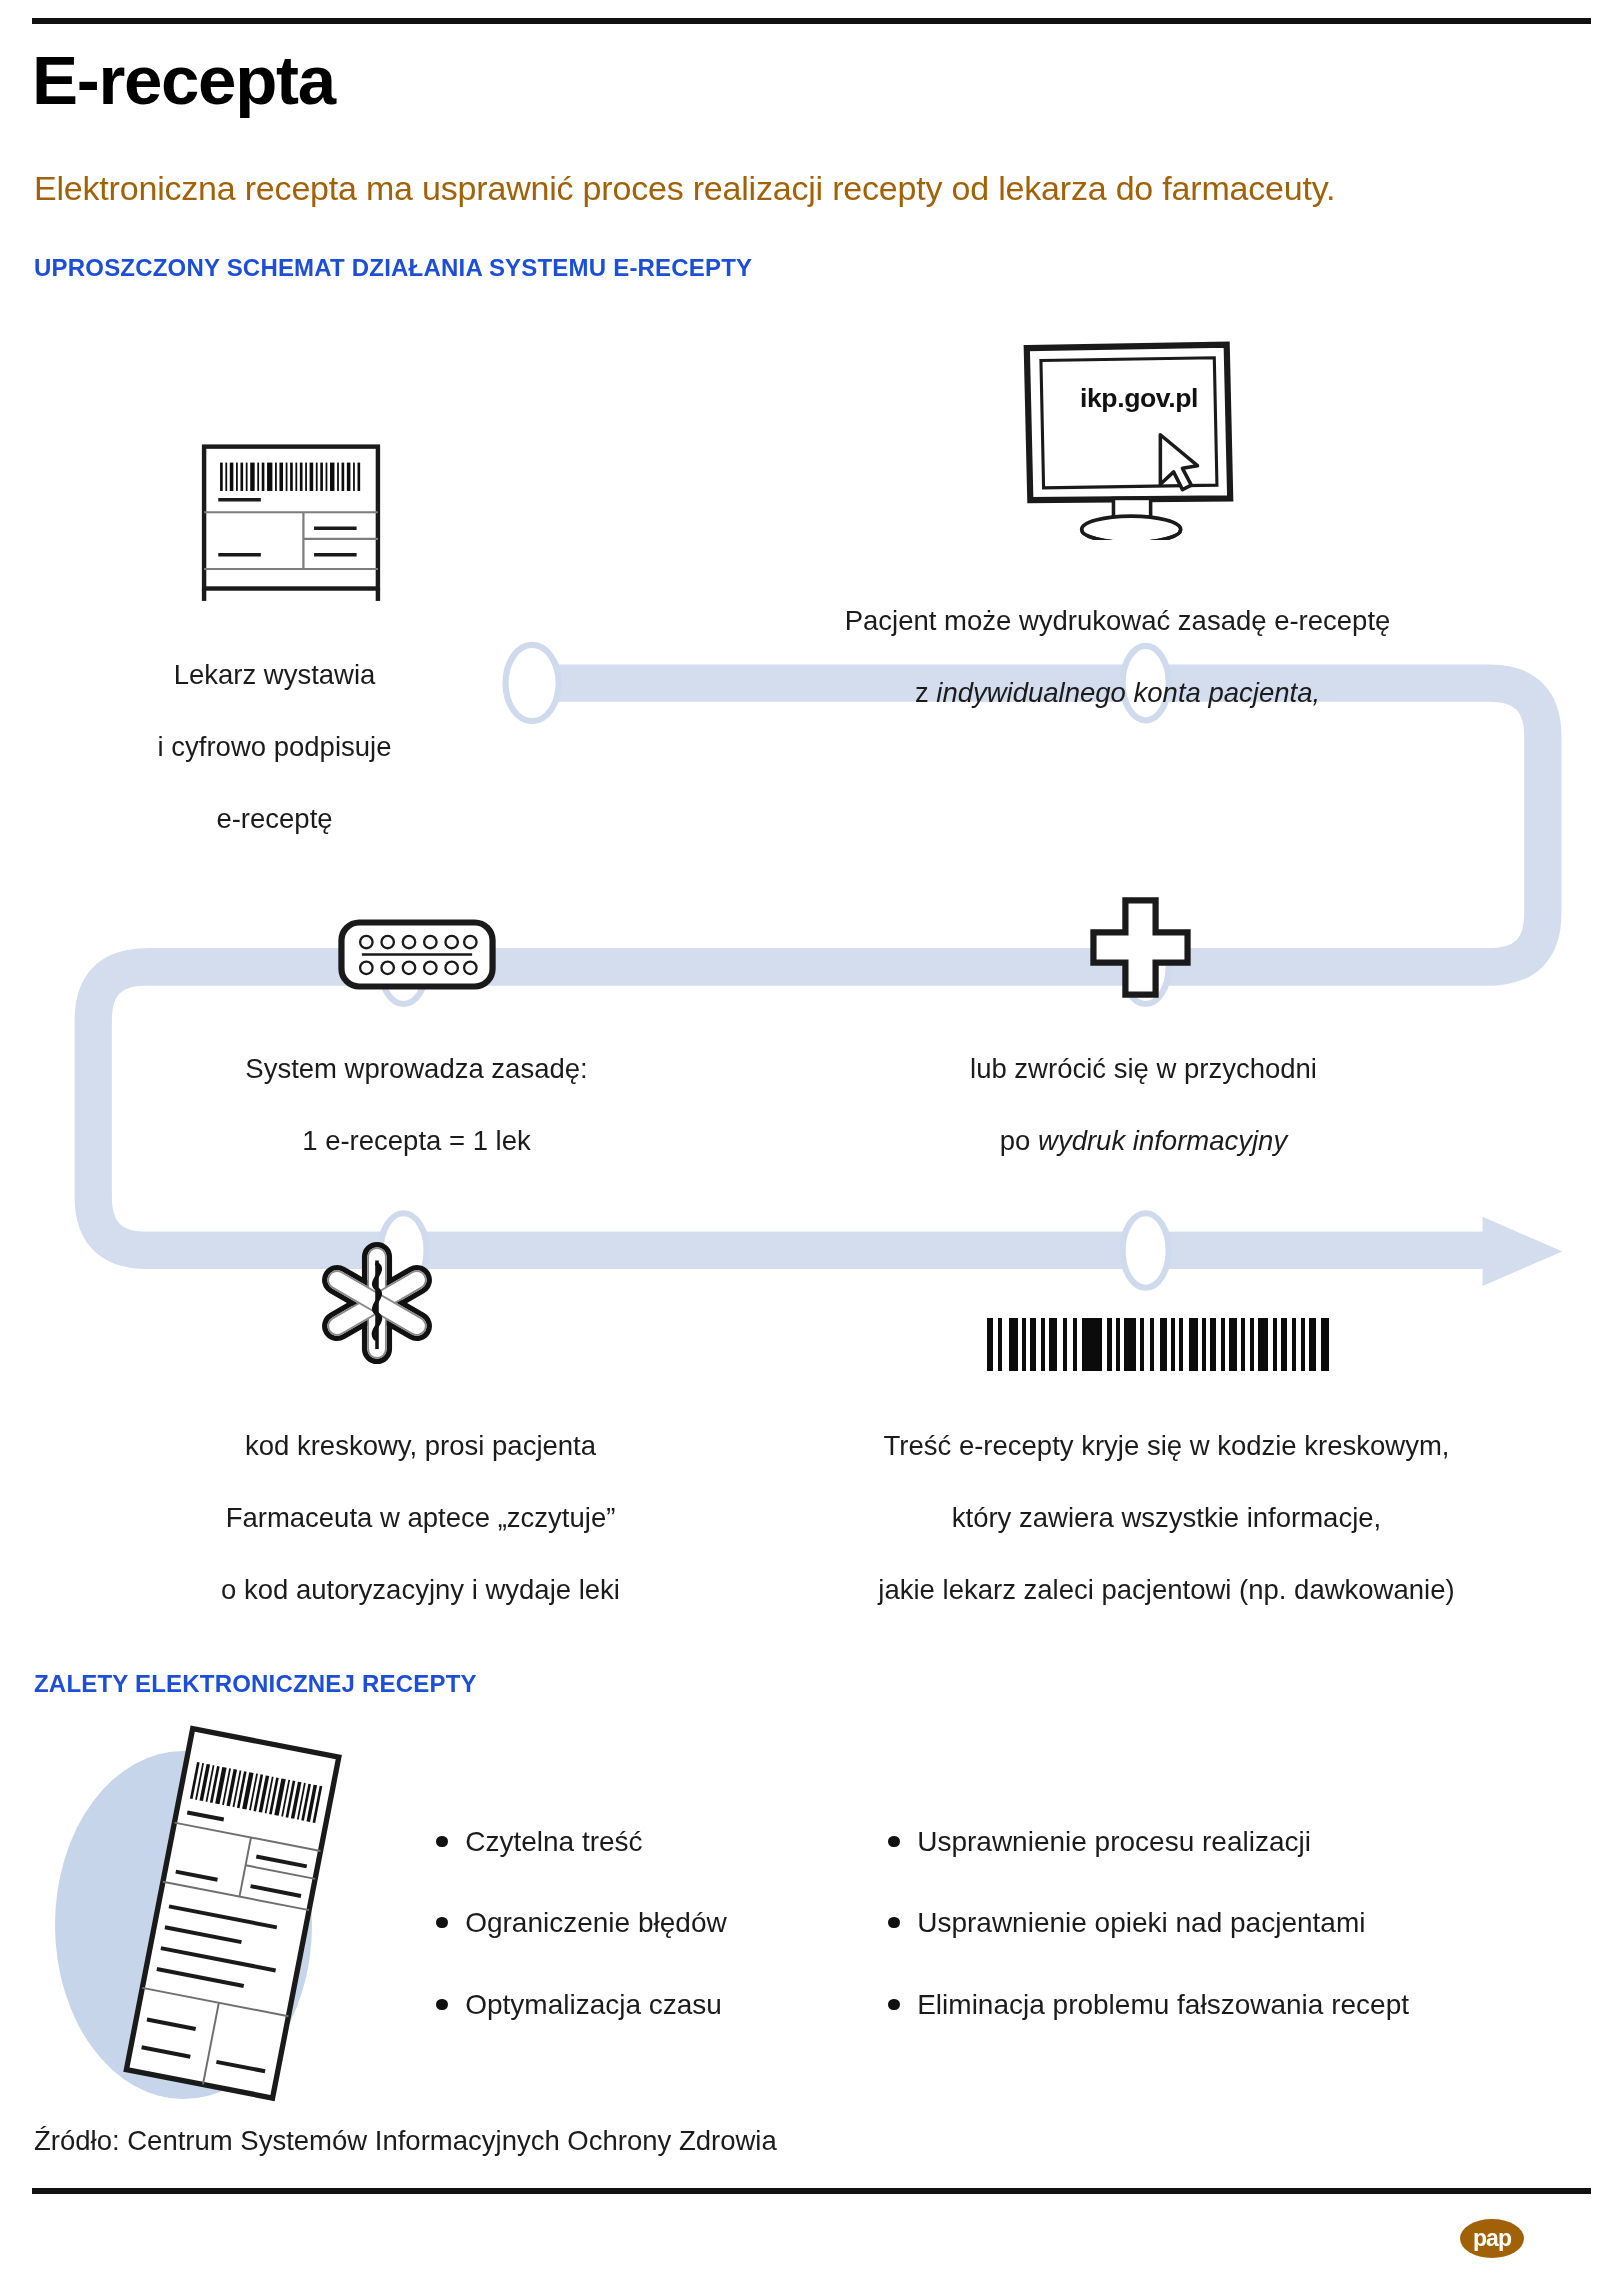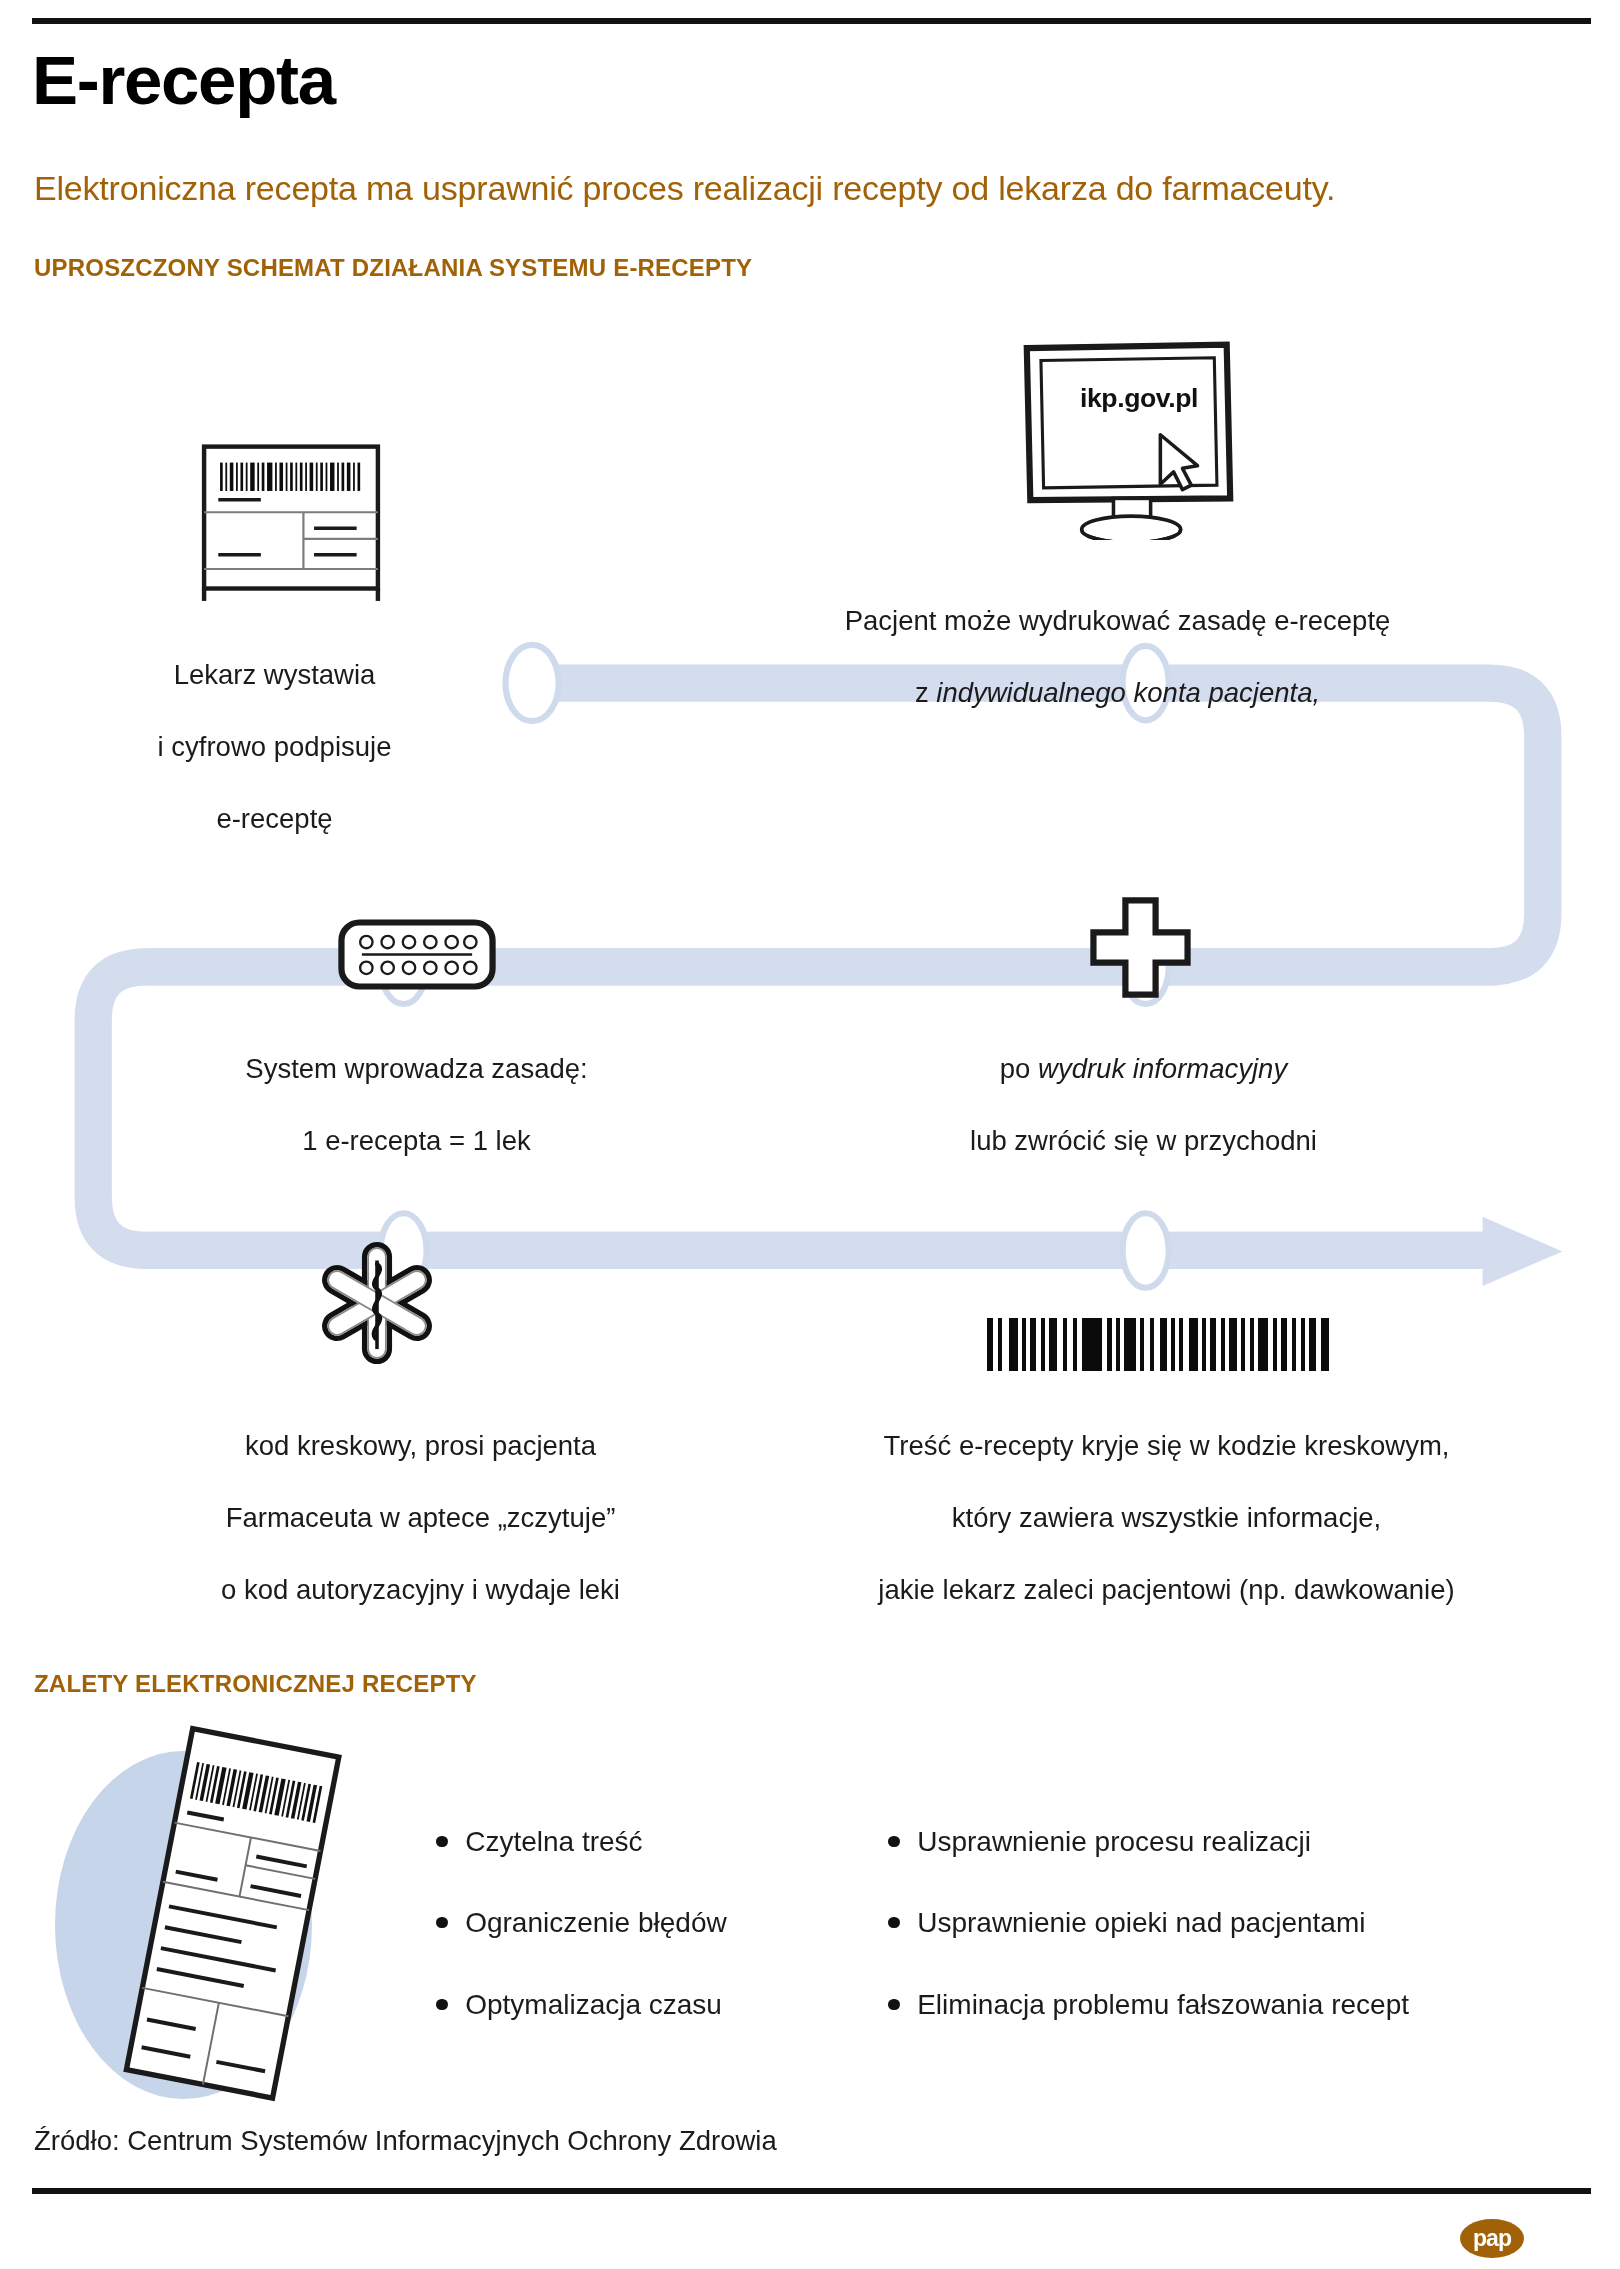--- a/index.html
+++ b/index.html
@@ -22,21 +22,21 @@
     font-size:69px;line-height:76px;font-weight:700;letter-spacing:-1.3px;
     color:#000;
   }
   .subtitle{
     position:absolute;left:34px;top:168px;
     font-size:34px;line-height:41px;font-weight:400;color:#a16207;
     letter-spacing:-0.2px;white-space:nowrap;
   }
   .section-head{
     position:absolute;left:34px;
-    font-size:24px;line-height:28px;font-weight:700;letter-spacing:0.2px;color:#a16207;
+    font-size:24px;line-height:28px;font-weight:700;letter-spacing:0.2px;color:#1d4ed8;
     text-transform:uppercase;white-space:nowrap;
   }
   #sh-schema{top:254px;}
   #sh-zalety{top:1670px;}
 
   
   .source{
     position:absolute;left:34px;top:2124px;
     font-size:27.5px;line-height:34px;color:#1b1b1b;white-space:nowrap;
   }
@@ -212,22 +212,22 @@
   </svg>
   <div class="cap" style="left:115px;top:1015px;width:603px;">
     <div>System wprowadza zasadę:</div>
     <div>1 e-recepta = 1 lek</div>
   </div>
 
   <svg class="cross" viewBox="0 0 116 116" xmlns="http://www.w3.org/2000/svg">
     <path d="M41 5 H75 V41 H111 V75 H75 V111 H41 V75 H5 V41 H41 Z" fill="#fff" stroke="#1a1a1a" stroke-width="7" stroke-linejoin="miter"></path>
   </svg>
   <div class="cap" style="left:842px;top:1015px;width:603px;">
+    <div>lub zwrócić się w przychodni</div>
     <div><span>po </span><i>wydruk informacyjny</i></div>
-    <div>lub zwrócić się w przychodni</div>
   </div>
 
   <svg class="starlife" viewBox="0 0 126 140" xmlns="http://www.w3.org/2000/svg">
     <g transform="translate(63,70)">
       <g fill="#fff" stroke="#111" stroke-width="6">
         <rect x="-14" y="-66" width="28" height="132" rx="14"></rect>
         <rect x="-14" y="-66" width="28" height="132" rx="14" transform="rotate(60)"></rect>
         <rect x="-14" y="-66" width="28" height="132" rx="14" transform="rotate(120)"></rect>
       </g>
       <g fill="#fff" stroke="#8a8a8a" stroke-width="2">

